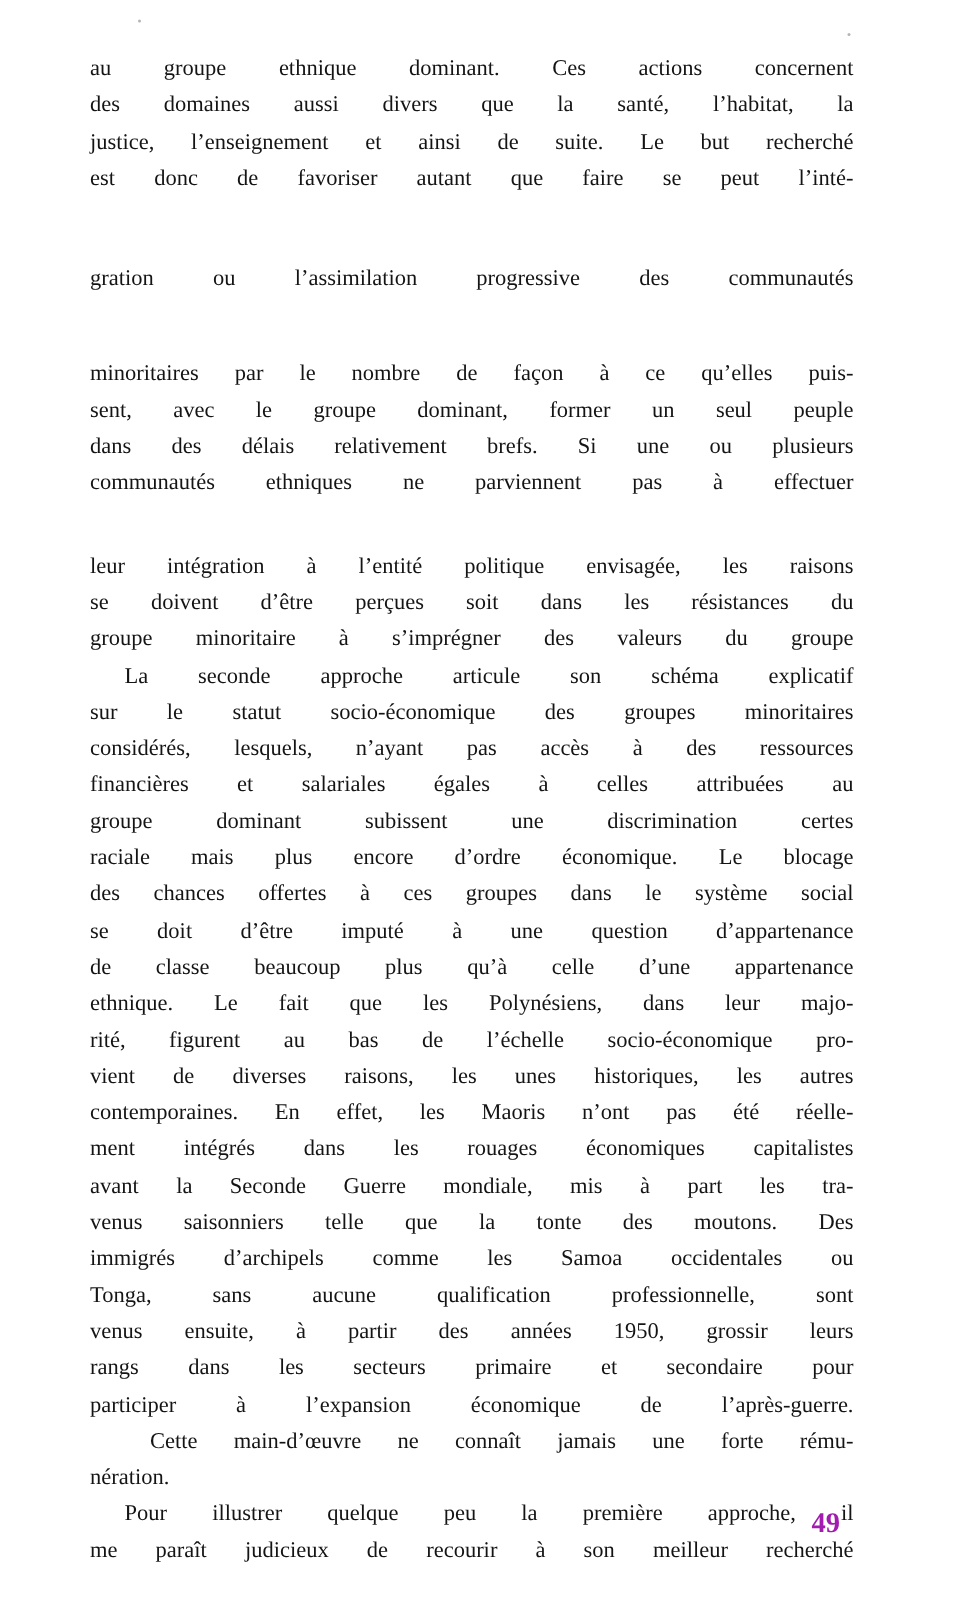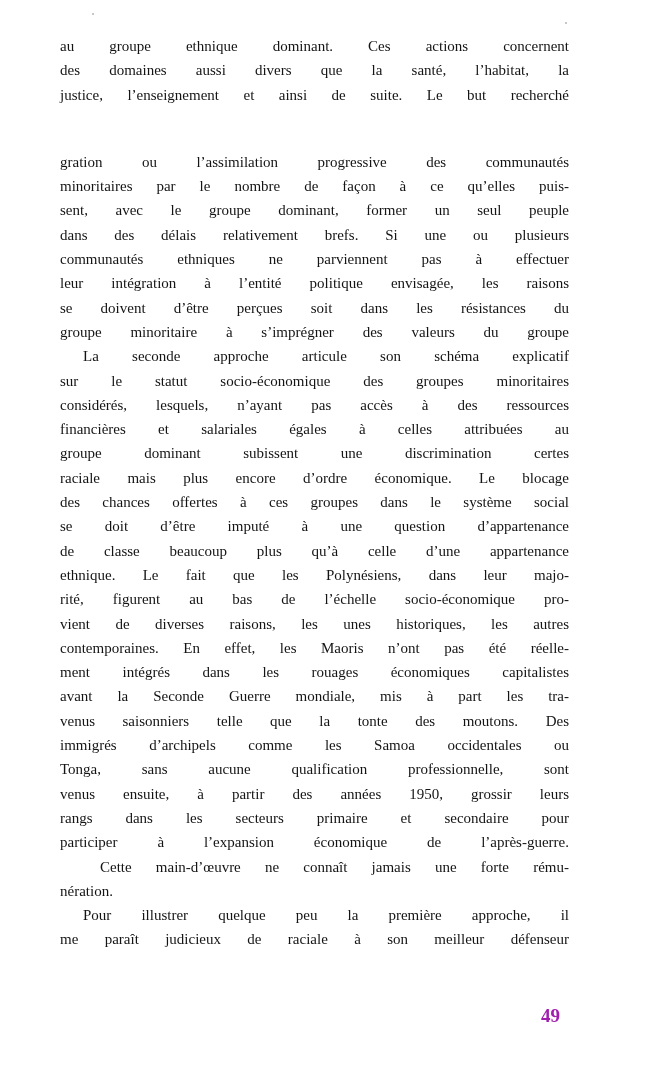--- a/index.html
+++ b/index.html
@@ -68,26 +68,27 @@
 <div class="page">
   <span class="speck" style="left:92px;top:13px;"></span>
   <span class="speck" style="left:565px;top:22px;"></span>
 
   <div class="text-block" id="text-block">
 
     <div class="paragraph">
       <span class="line" style="white-space: normal;">au groupe ethnique dominant. Ces actions concernent</span>
       <span class="line" style="white-space: normal;">des domaines aussi divers que la santé, l’habitat, la</span>
       <span class="line" style="white-space: normal;">justice, l’enseignement et ainsi de suite. Le but recherché</span>
+      <span class="line" style="white-space: normal;">est donc de favoriser autant que faire se peut l’inté-</span>
       <span class="line" style="white-space: normal; margin-top: 43px;">gration ou l’assimilation progressive des communautés</span>
-      <span class="line" style="white-space: normal;">minoritaires par le nombre de façon à ce qu’elles puis-</span>
+      <span class="line" style="white-space: normal; margin-top: 39px;">minoritaires par le nombre de façon à ce qu’elles puis-</span>
       <span class="line" style="white-space: normal;">sent, avec le groupe dominant, former un seul peuple</span>
       <span class="line" style="white-space: normal;">dans des délais relativement brefs. Si une ou plusieurs</span>
       <span class="line" style="white-space: normal;">communautés ethniques ne parviennent pas à effectuer</span>
-      <span class="line" style="white-space: normal;">leur intégration à l’entité politique envisagée, les raisons</span>
+      <span class="line" style="white-space: normal; margin-top: 31px;">leur intégration à l’entité politique envisagée, les raisons</span>
       <span class="line" style="white-space: normal;">se doivent d’être perçues soit dans les résistances du</span>
       <span class="line" style="white-space: normal;">groupe minoritaire à s’imprégner des valeurs du groupe</span>
     </div>
 
     <div class="paragraph">
       <span class="line indent" style="white-space: normal;">La seconde approche articule son schéma explicatif</span>
       <span class="line" style="white-space: normal;">sur le statut socio-économique des groupes minoritaires</span>
       <span class="line" style="white-space: normal;">considérés, lesquels, n’ayant pas accès à des ressources</span>
       <span class="line" style="white-space: normal;">financières et salariales égales à celles attribuées au</span>
       <span class="line" style="white-space: normal;">groupe dominant subissent une discrimination certes</span>
@@ -106,18 +107,18 @@
       <span class="line" style="white-space: normal;">Tonga, sans aucune qualification professionnelle, sont</span>
       <span class="line" style="white-space: normal;">venus ensuite, à partir des années 1950, grossir leurs</span>
       <span class="line" style="white-space: normal;">rangs dans les secteurs primaire et secondaire pour</span>
       <span class="line" style="white-space: normal;">participer à l’expansion économique de l’après-guerre.</span>
       <span class="line" style="white-space: normal; margin-left: 40px;">Cette main-d’œuvre ne connaît jamais une forte rému-</span>
       <span class="line last" style="white-space: normal;">nération.</span>
     </div>
 
     <div class="paragraph">
       <span class="line indent" style="white-space: normal;">Pour illustrer quelque peu la première approche, il</span>
-      <span class="line" style="white-space: normal;">me paraît judicieux de raciale à son meilleur défenseur</span>
+      <span class="line" style="white-space: normal;">me paraît judicieux de recourir à son meilleur recherché</span>
     </div>
   </div>
 
   <div class="page-number">49</div>
 </div>
 
 </body></html>

